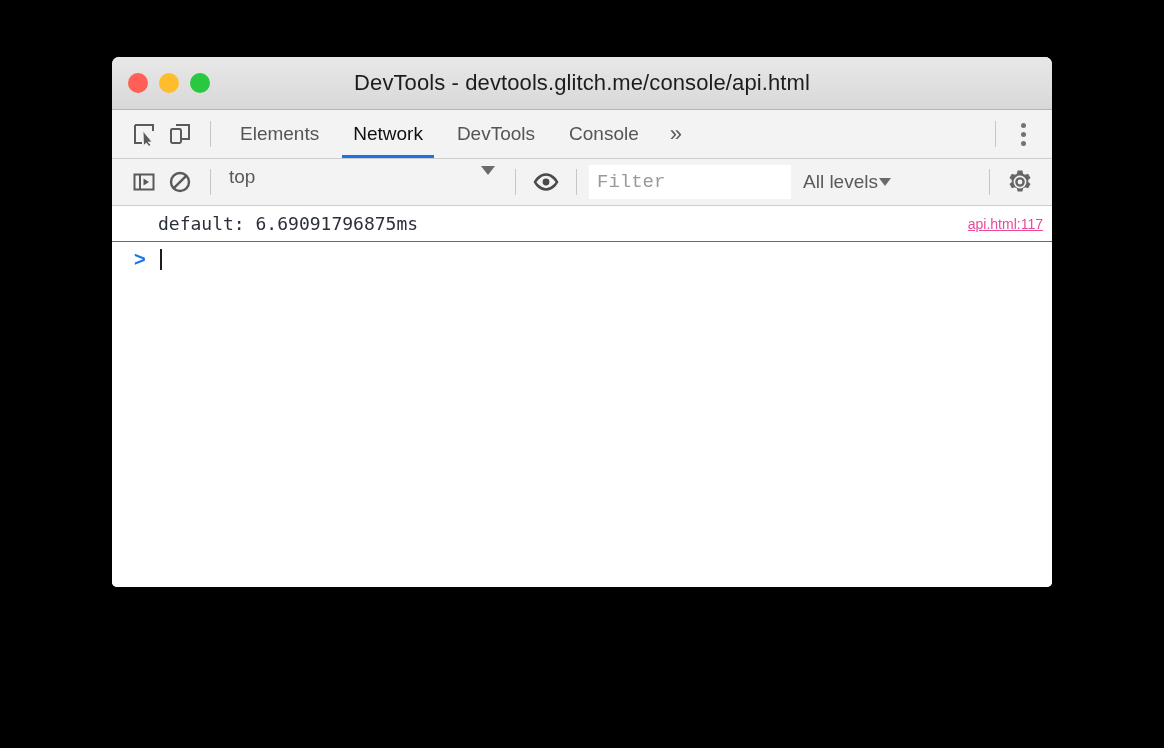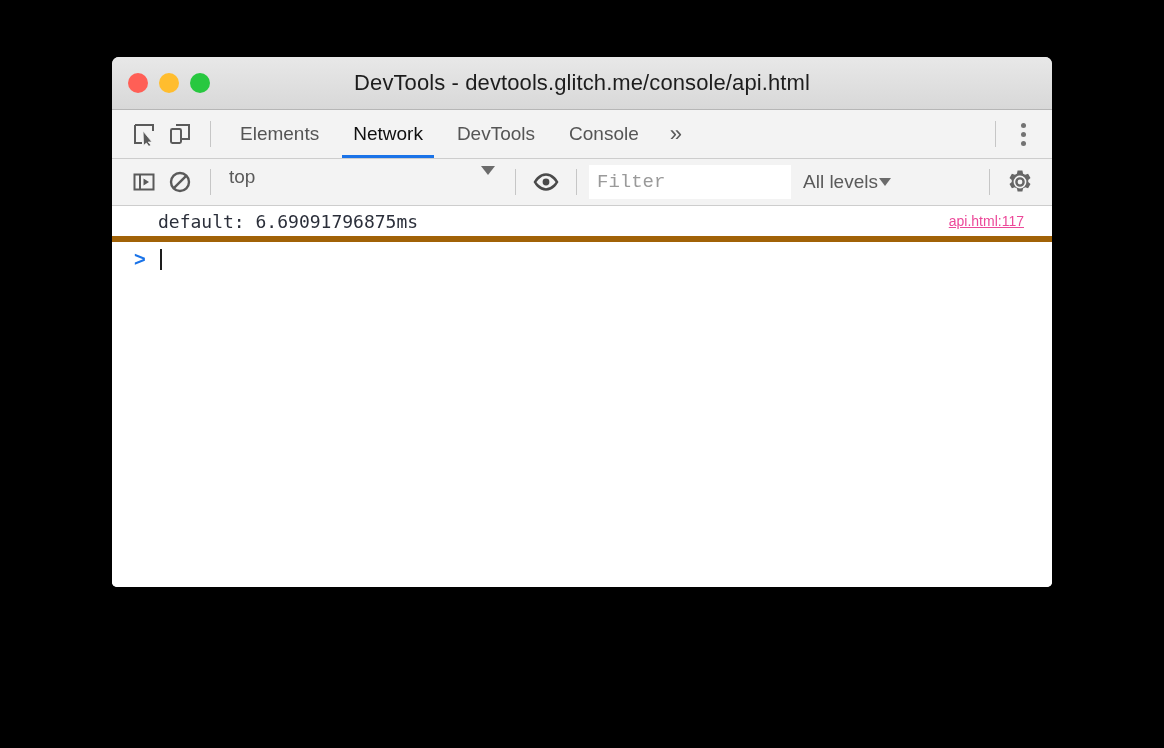--- a/index.html
+++ b/index.html
@@ -223,23 +223,23 @@
     flex: 1 1 auto;
     background: #ffffff;
     overflow: hidden;
     position: relative;
   }
   .msg-row {
     display: flex;
     align-items: center;
     justify-content: space-between;
     height: 36px;
-    padding: 0 28px 0 46px;
-    box-sizing: border-box;
-    border-bottom: 6px solid #a16207;
+    padding: 0 9px 0 46px;
+    box-sizing: border-box;
+    border-bottom: 1px solid #a16207;
   }
   .msg-text {
     font-family: "DejaVu Sans Mono", "Liberation Mono", monospace;
     font-size: 18px;
     color: #2b2f3a;
     white-space: pre;
   }
   .msg-link {
     font-family: Liberation Sans, sans-serif;
     font-size: 14px;

